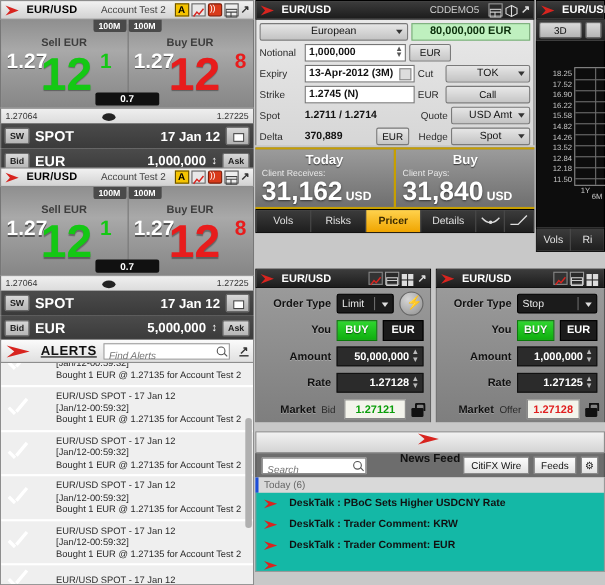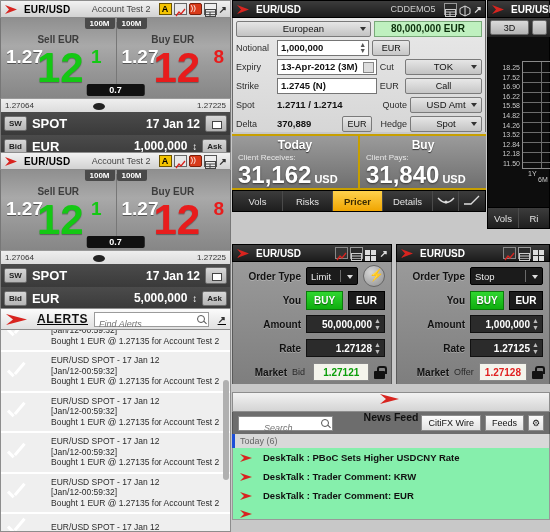--- a/index.html
+++ b/index.html
@@ -209,30 +209,30 @@
   .lock:before { content:""; position:absolute; left:2.5px; top:0; width:6px; height:6px;
     border:2px solid #111; border-bottom:0; border-radius:3px 3px 0 0; }
 
   
   .news-hdr { height:20px; background:linear-gradient(#f2f2f2,#d4d4d4);
     border:1px solid #8d8d8d; display:flex; align-items:center; padding:0 4px; gap:6px;flex-direction:column; }
   .news-hdr .t { font-size:10.5px; font-weight:bold; color:#111; }
   .news-tools { height:22px; background:#6d6d6d; border-left:1px solid #555;
     border-right:1px solid #555; display:flex; align-items:center; padding:0 5px; gap:4px; }
   .news-search { position:relative; background:#fff; border:1px solid #8b8b8b; height:15px;
-    width:95px;padding-left:21px; }
+    width:95px; }
   .news-search input { border:0; outline:0; width:100%; height:100%; font-size:9px;
     font-style:italic; color:#777; padding:0 16px 0 4px; background:transparent;
     font-family:"Liberation Sans", sans-serif; }
   .nbtn { background:linear-gradient(#fcfcfc,#e2e2e2); border:1px solid #8b8b8b;
     font-size:9px; height:16px; padding:0 6px; display:flex; align-items:center; color:#111; }
   .news-sec { background:#d9d9d9; font-size:9px; font-weight:bold; color:#111;
     padding:2px 5px; border-left:3px solid #1d4ed8; border-right:1px solid #999; }
   .news-sec span { font-weight:normal; color:#666; }
-  .news-list { background:#86efac; border:1px solid #999; border-top:0; }
+  .news-list { background:#14b8a6; border:1px solid #999; border-top:0; }
   .news-item { display:flex; align-items:center; gap:8px; padding:4px 6px;
     font-size:9.5px; font-weight:bold; color:#111; }
 
   .redchev { width:16px; height:10px; flex:0 0 auto; }
 </style>
 </head>
 <body>
 
 <div class="root">
 

